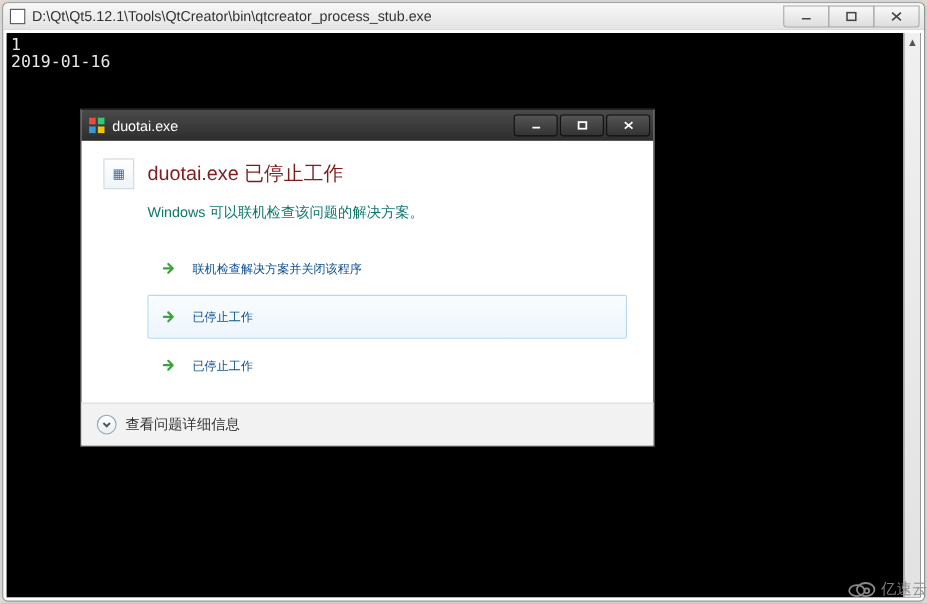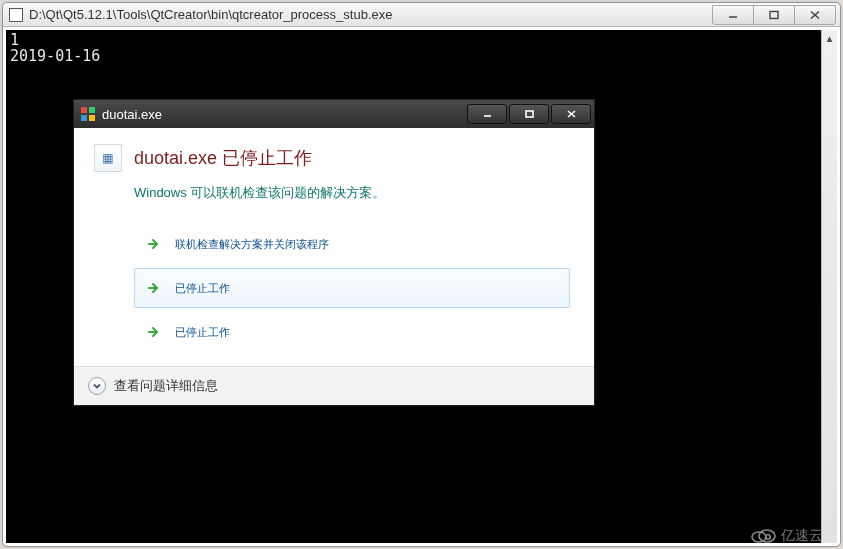--- a/index.html
+++ b/index.html
@@ -186,21 +186,21 @@
       border: 1px solid #9aa6b0;
       display:flex; align-items:center; justify-content:center;
       background: linear-gradient(#fff,#e8eef2);
     }
     .expand-icon svg { width:10px; height:10px; stroke:#556; stroke-width:1.8; fill:none; }
     .footer-text { color:#333; font-size:13px; }
 
     
     .watermark {
       position: absolute;
-      right: 20px; bottom: 4px;
+      right: 0; bottom: 4px;
       display:flex; align-items:center; gap:4px;
       color:#888; font-size:14px;
       font-family: Arial, sans-serif;
       opacity: .9;
     }
     .watermark svg { width:28px; height:18px; }
   </style>
 </head>
 <body>
 

